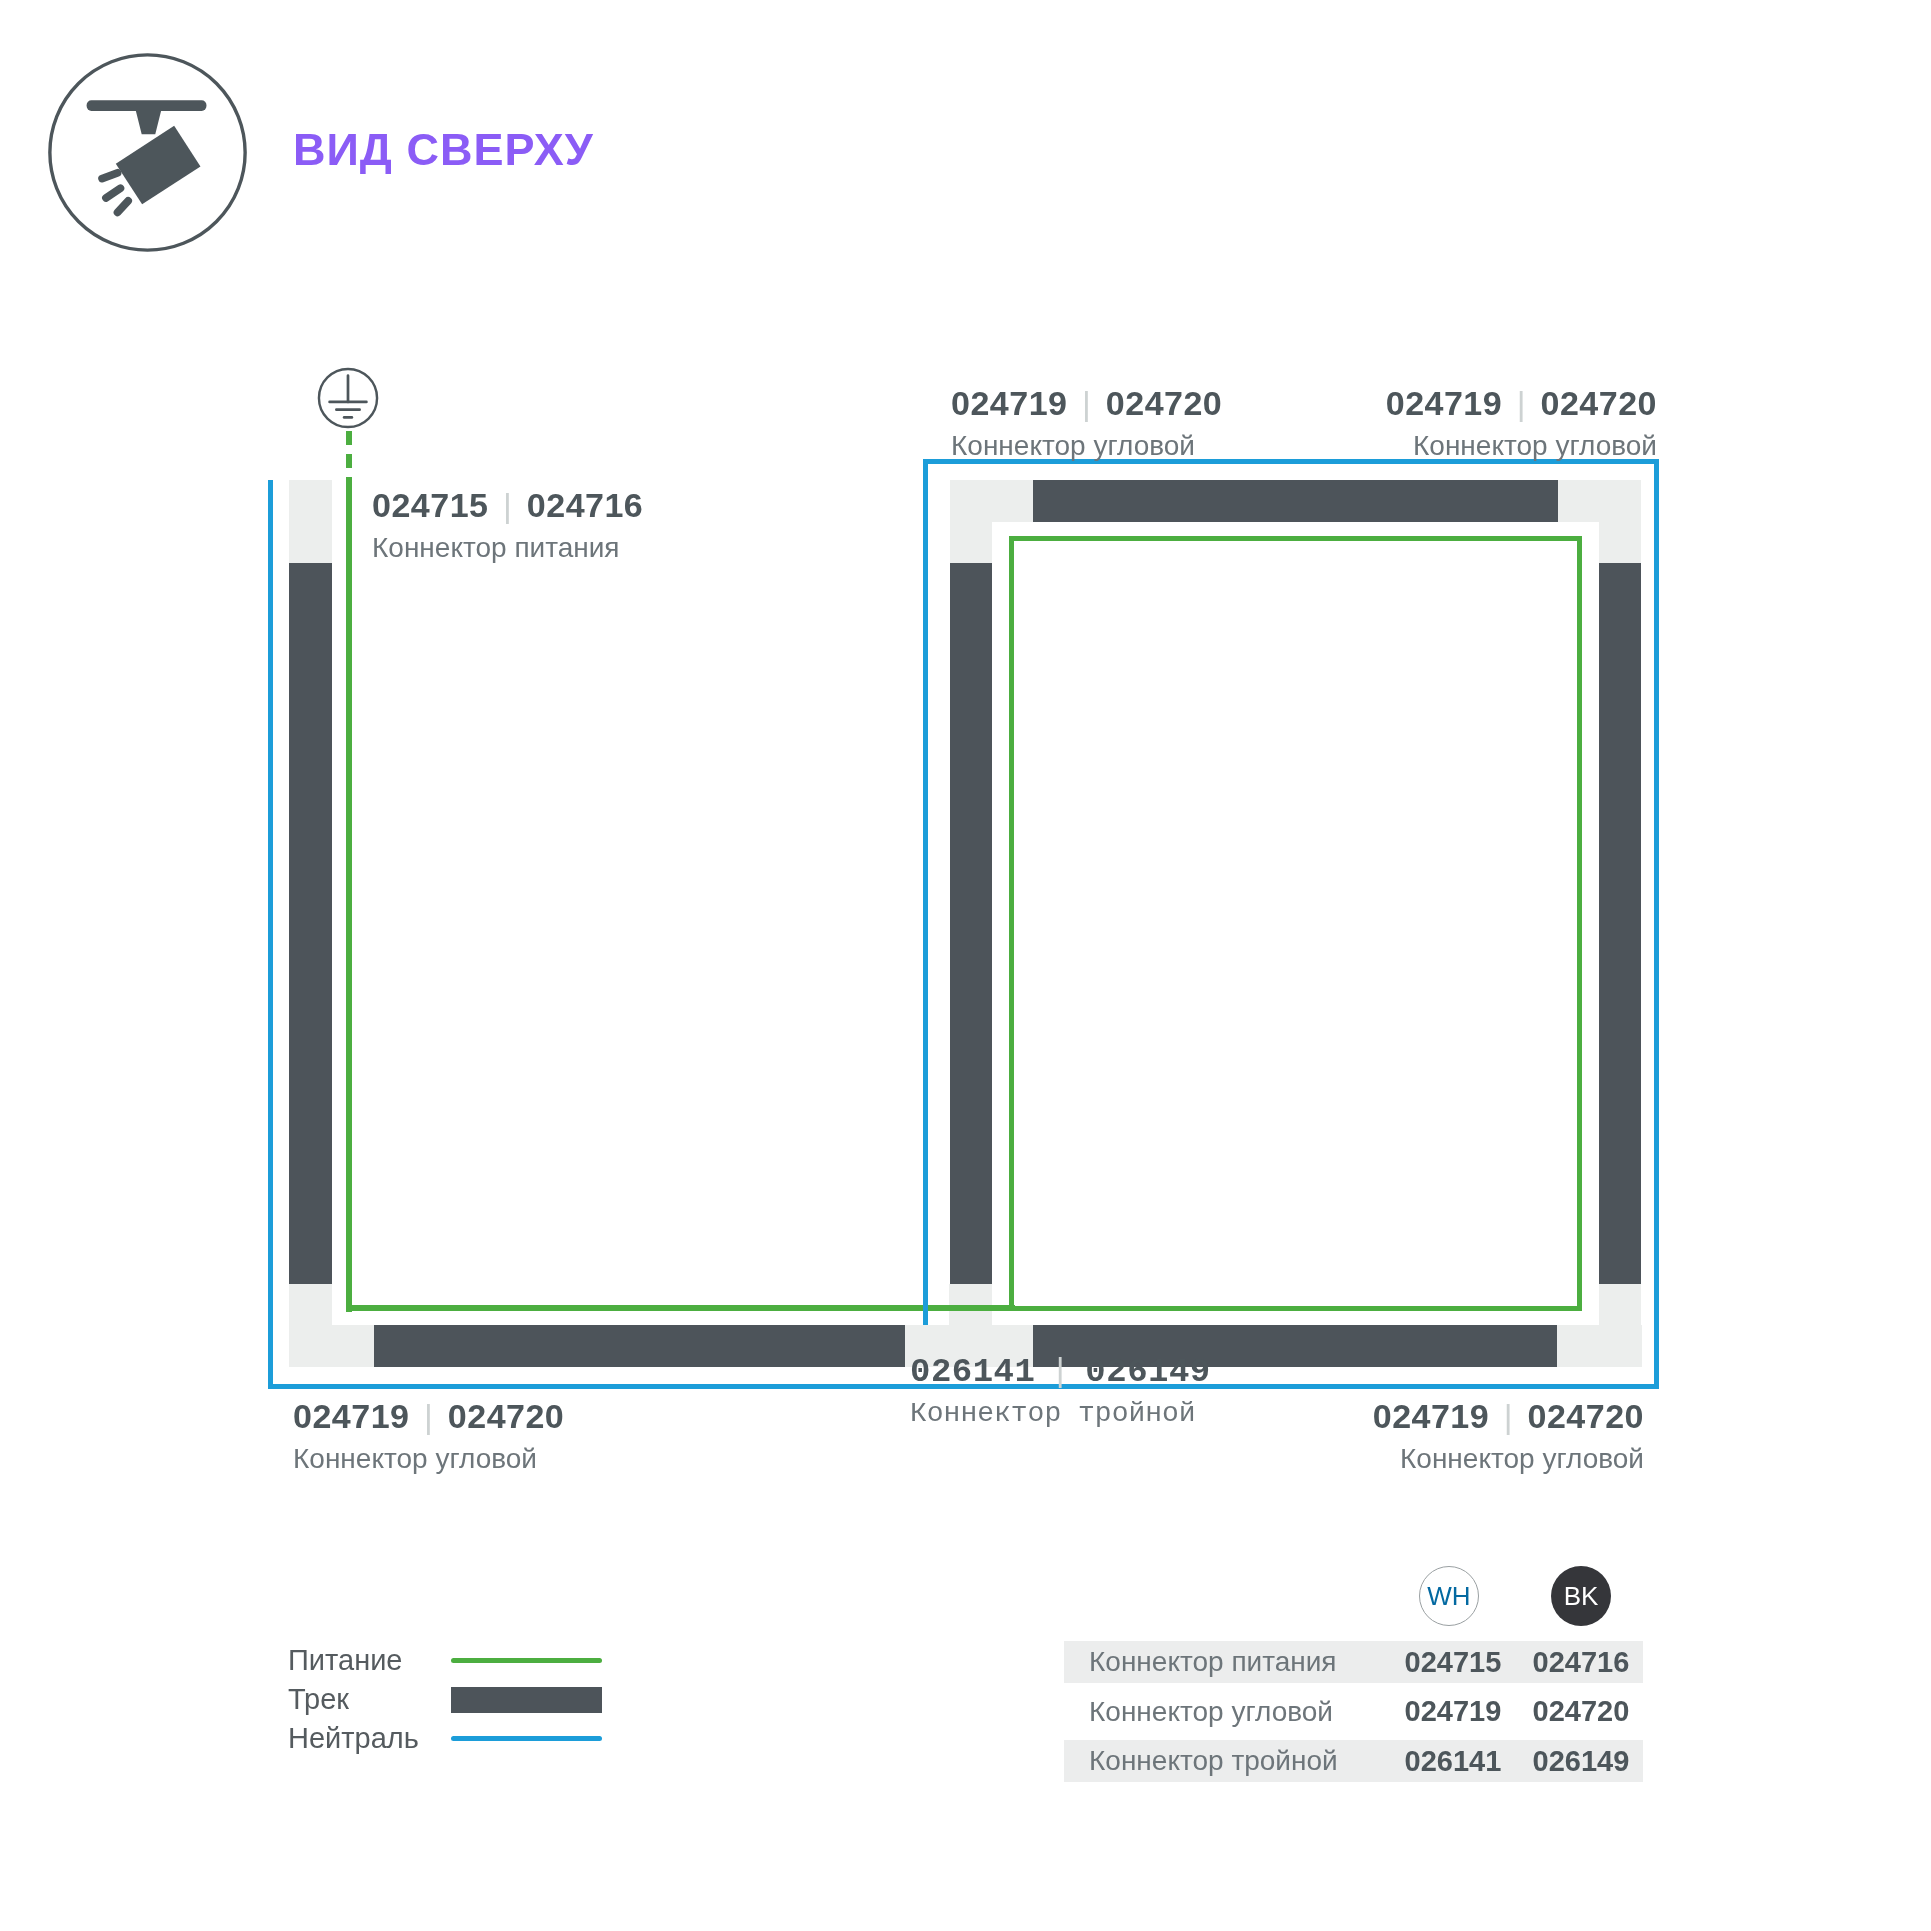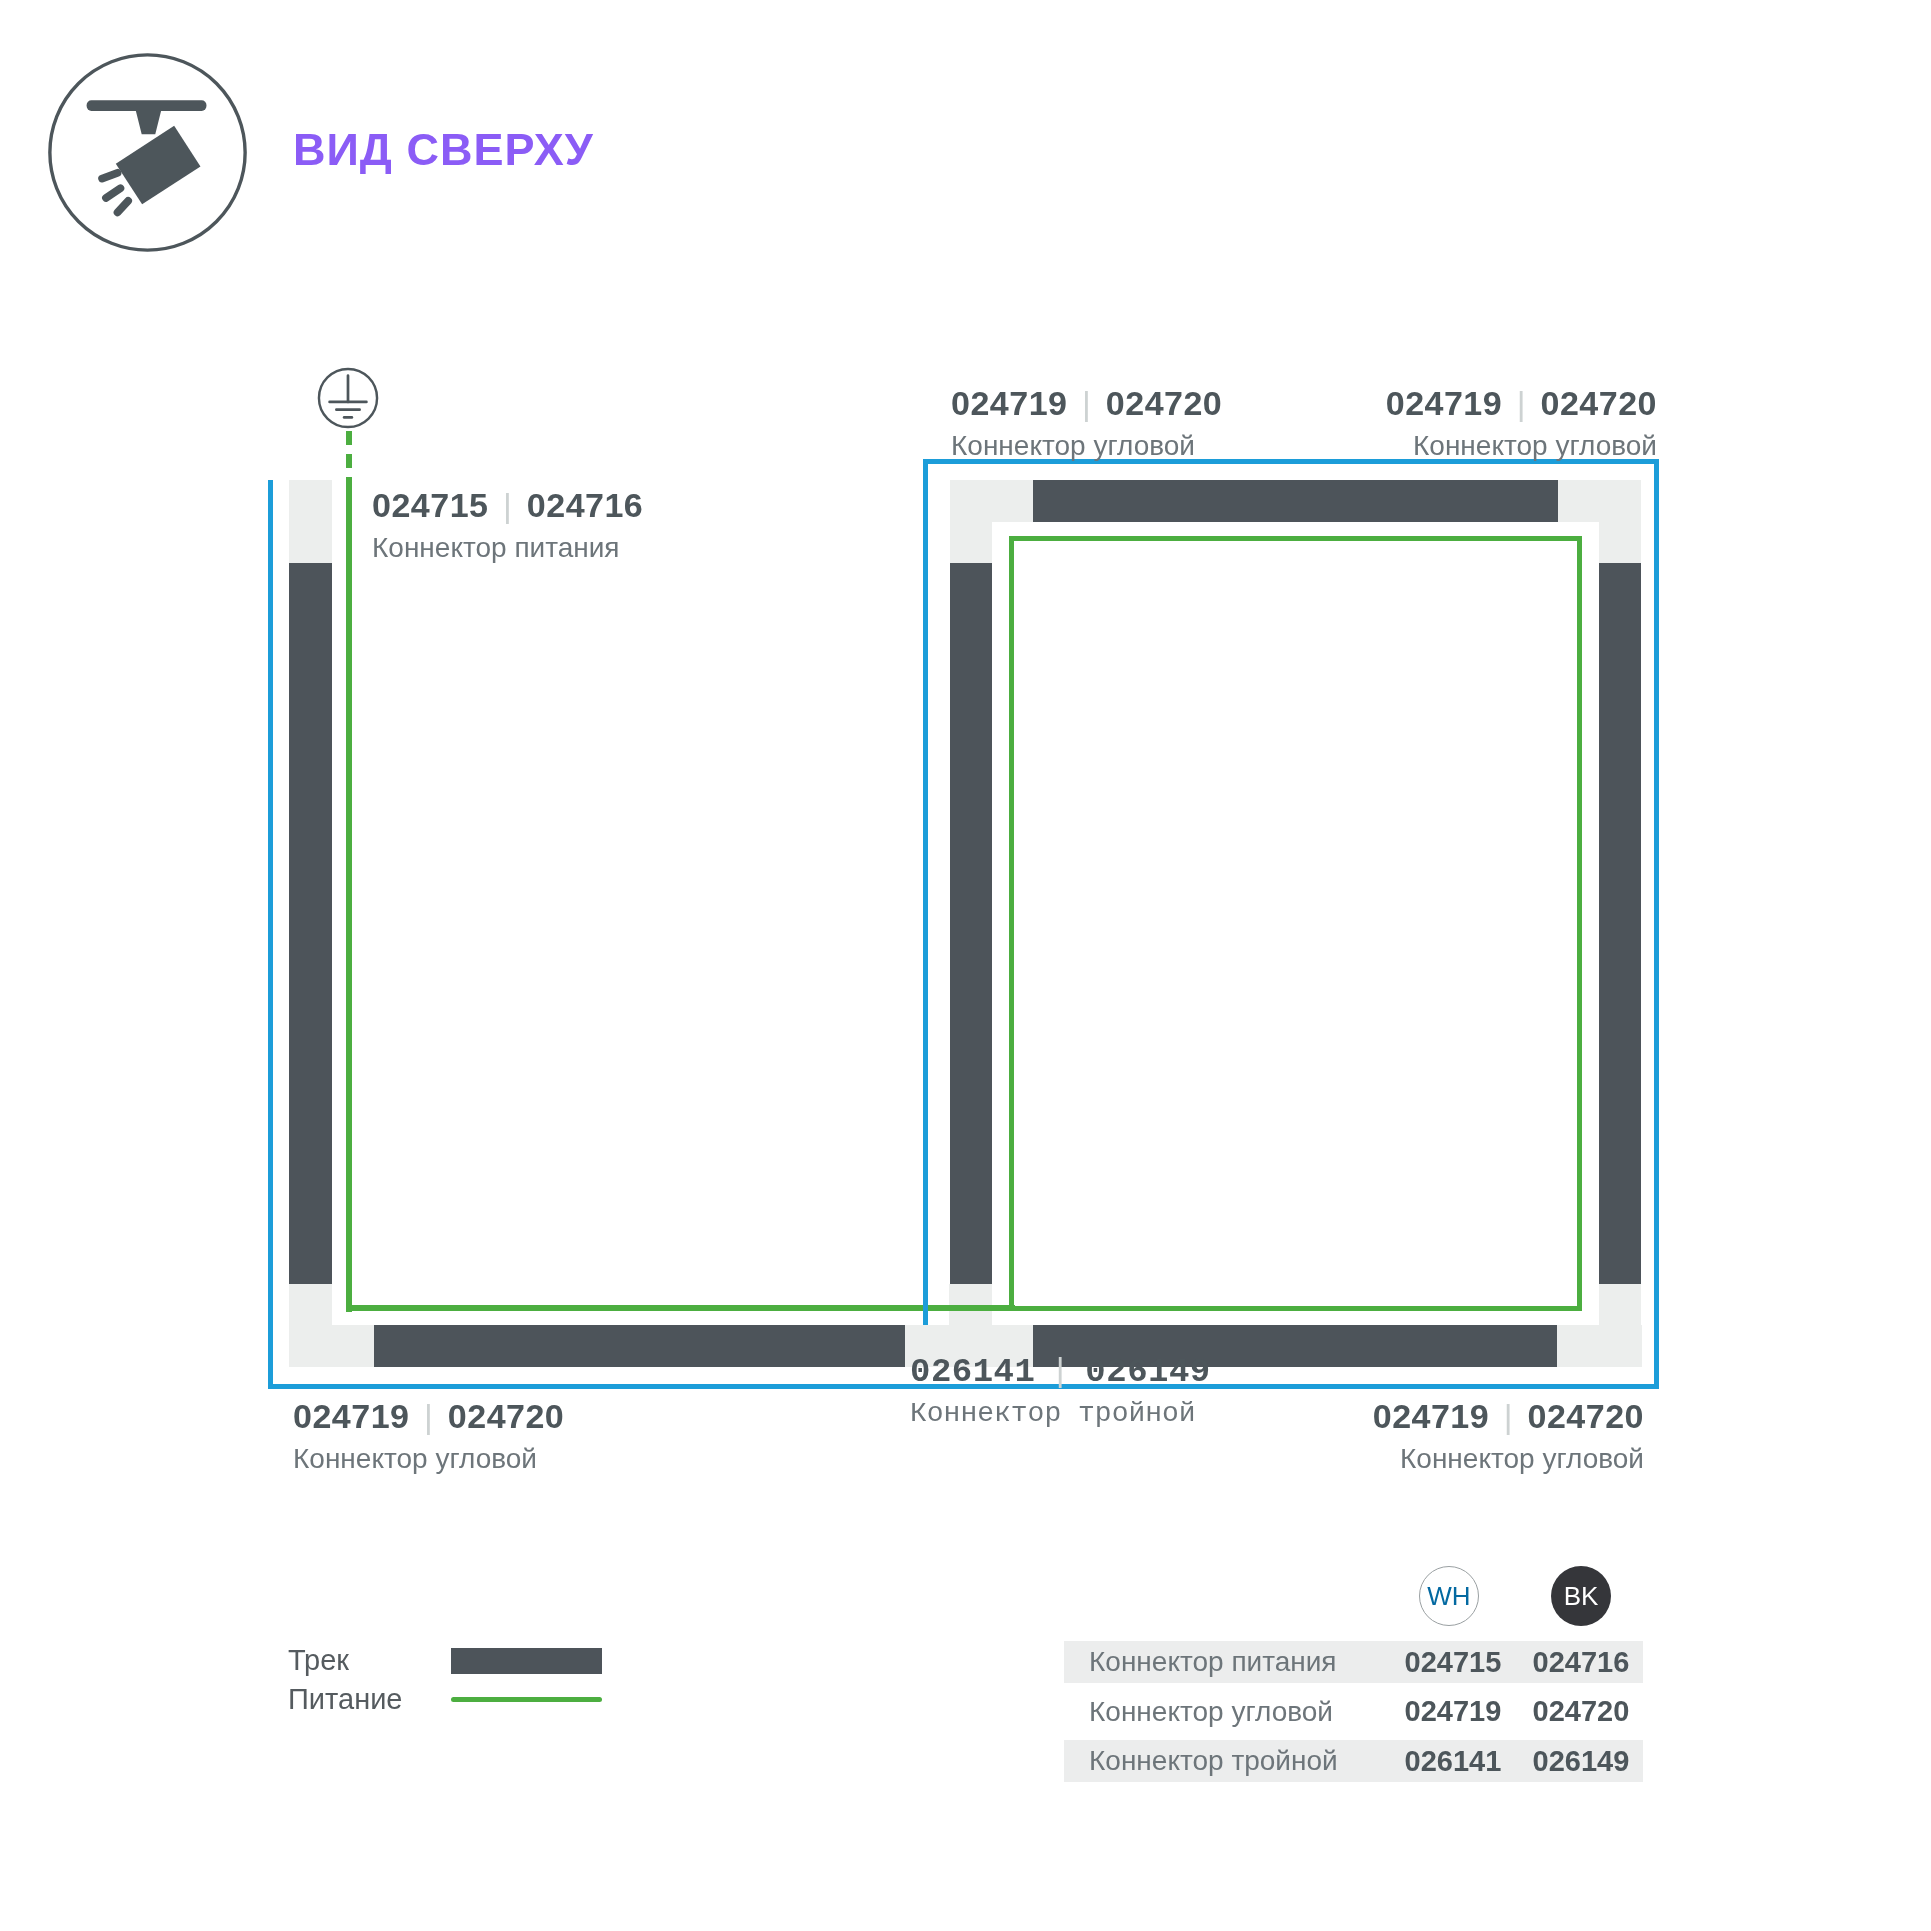--- a/index.html
+++ b/index.html
@@ -162,29 +162,35 @@
     <div class="name">Коннектор тройной</div>
   </div>
 
   <div class="lbl lbr right">
     <div class="codes"><span>024719</span><span class="sep">|</span><span>024720</span></div>
     <div class="name">Коннектор угловой</div>
   </div>
 
   <div class="abs legend">
     <div class="leg-row">
+      <div class="leg-label">Питание</div>
+      <div class="leg-swatch">
+          <div class="sw sw-power"></div>
+        </div>
+    </div>
+    <div class="leg-row">
       <div class="leg-label">Трек</div>
       <div class="leg-swatch">
           <div class="sw sw-track"></div>
         </div>
     </div>
     <div class="leg-row">
-      <div class="leg-label">Питание</div>
+      <div class="leg-label">Нейтраль</div>
       <div class="leg-swatch">
-          <div class="sw sw-power"></div>
+          <div class="sw sw-neutral"></div>
         </div>
     </div>
   </div>
 
   <div class="abs tbl">
     <div class="tbl-circles">
       <div class="cir cir-wh">WH</div>
       <div class="cir cir-bk">BK</div>
     </div>
     <div class="tbl-row shade">

